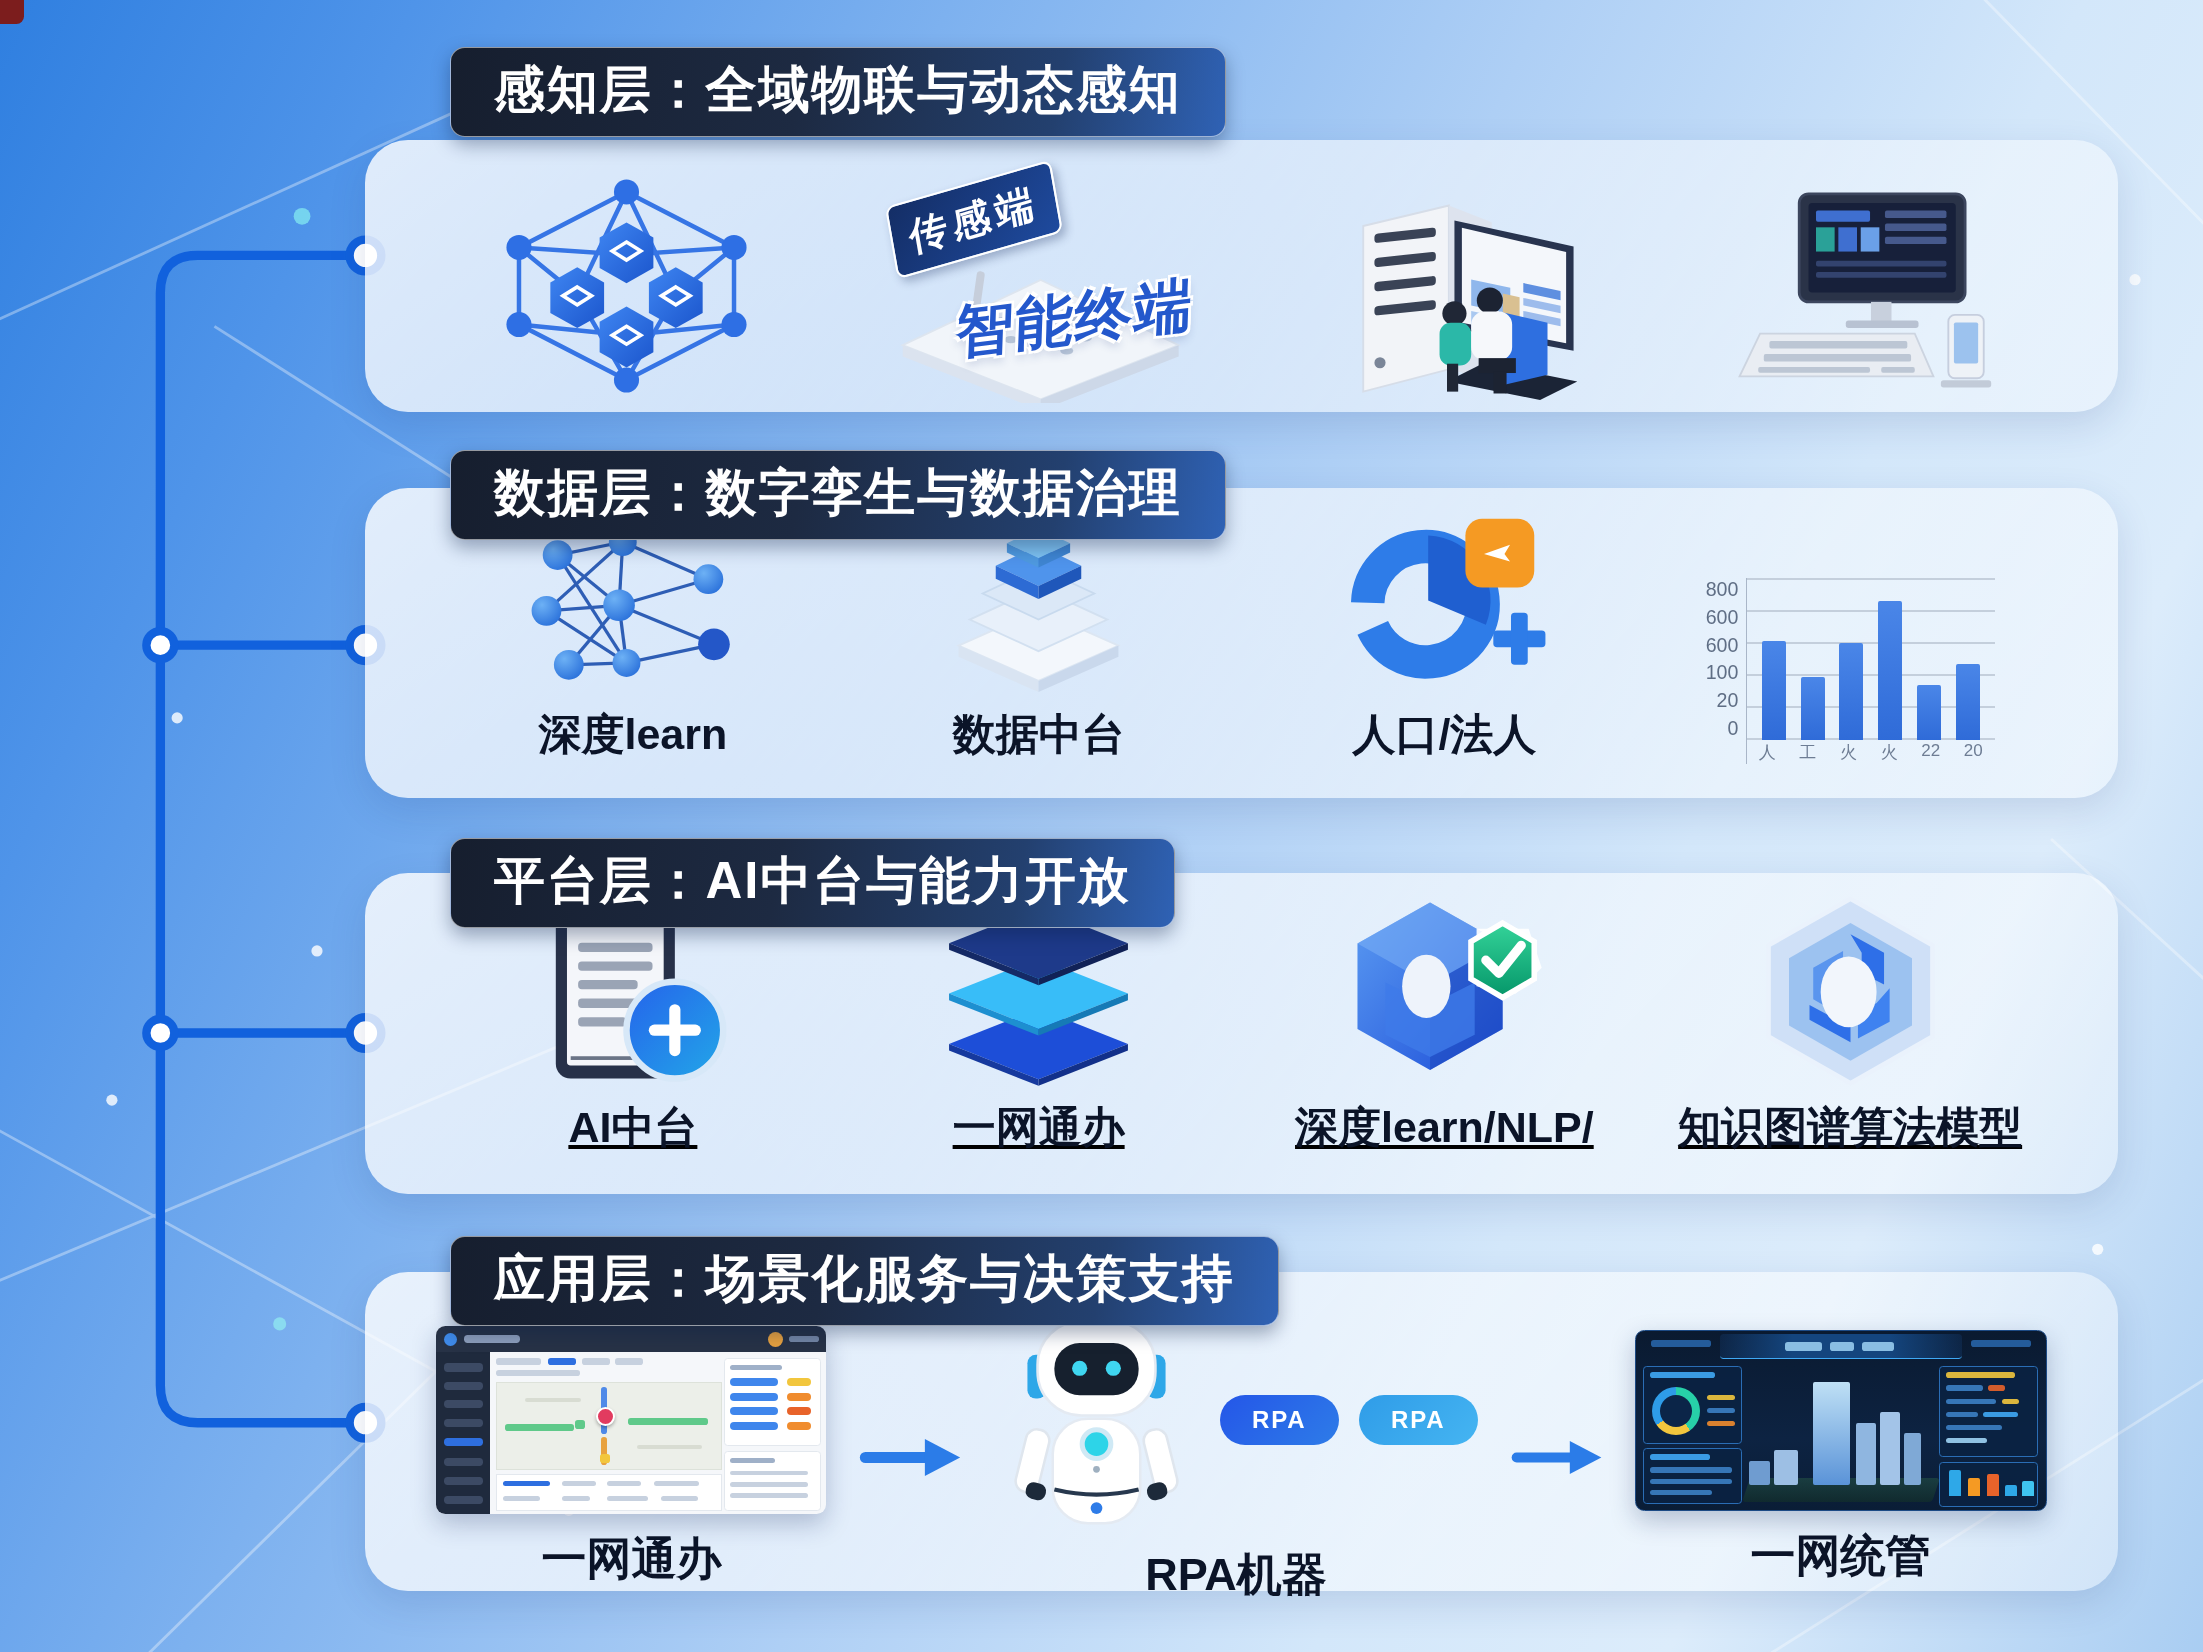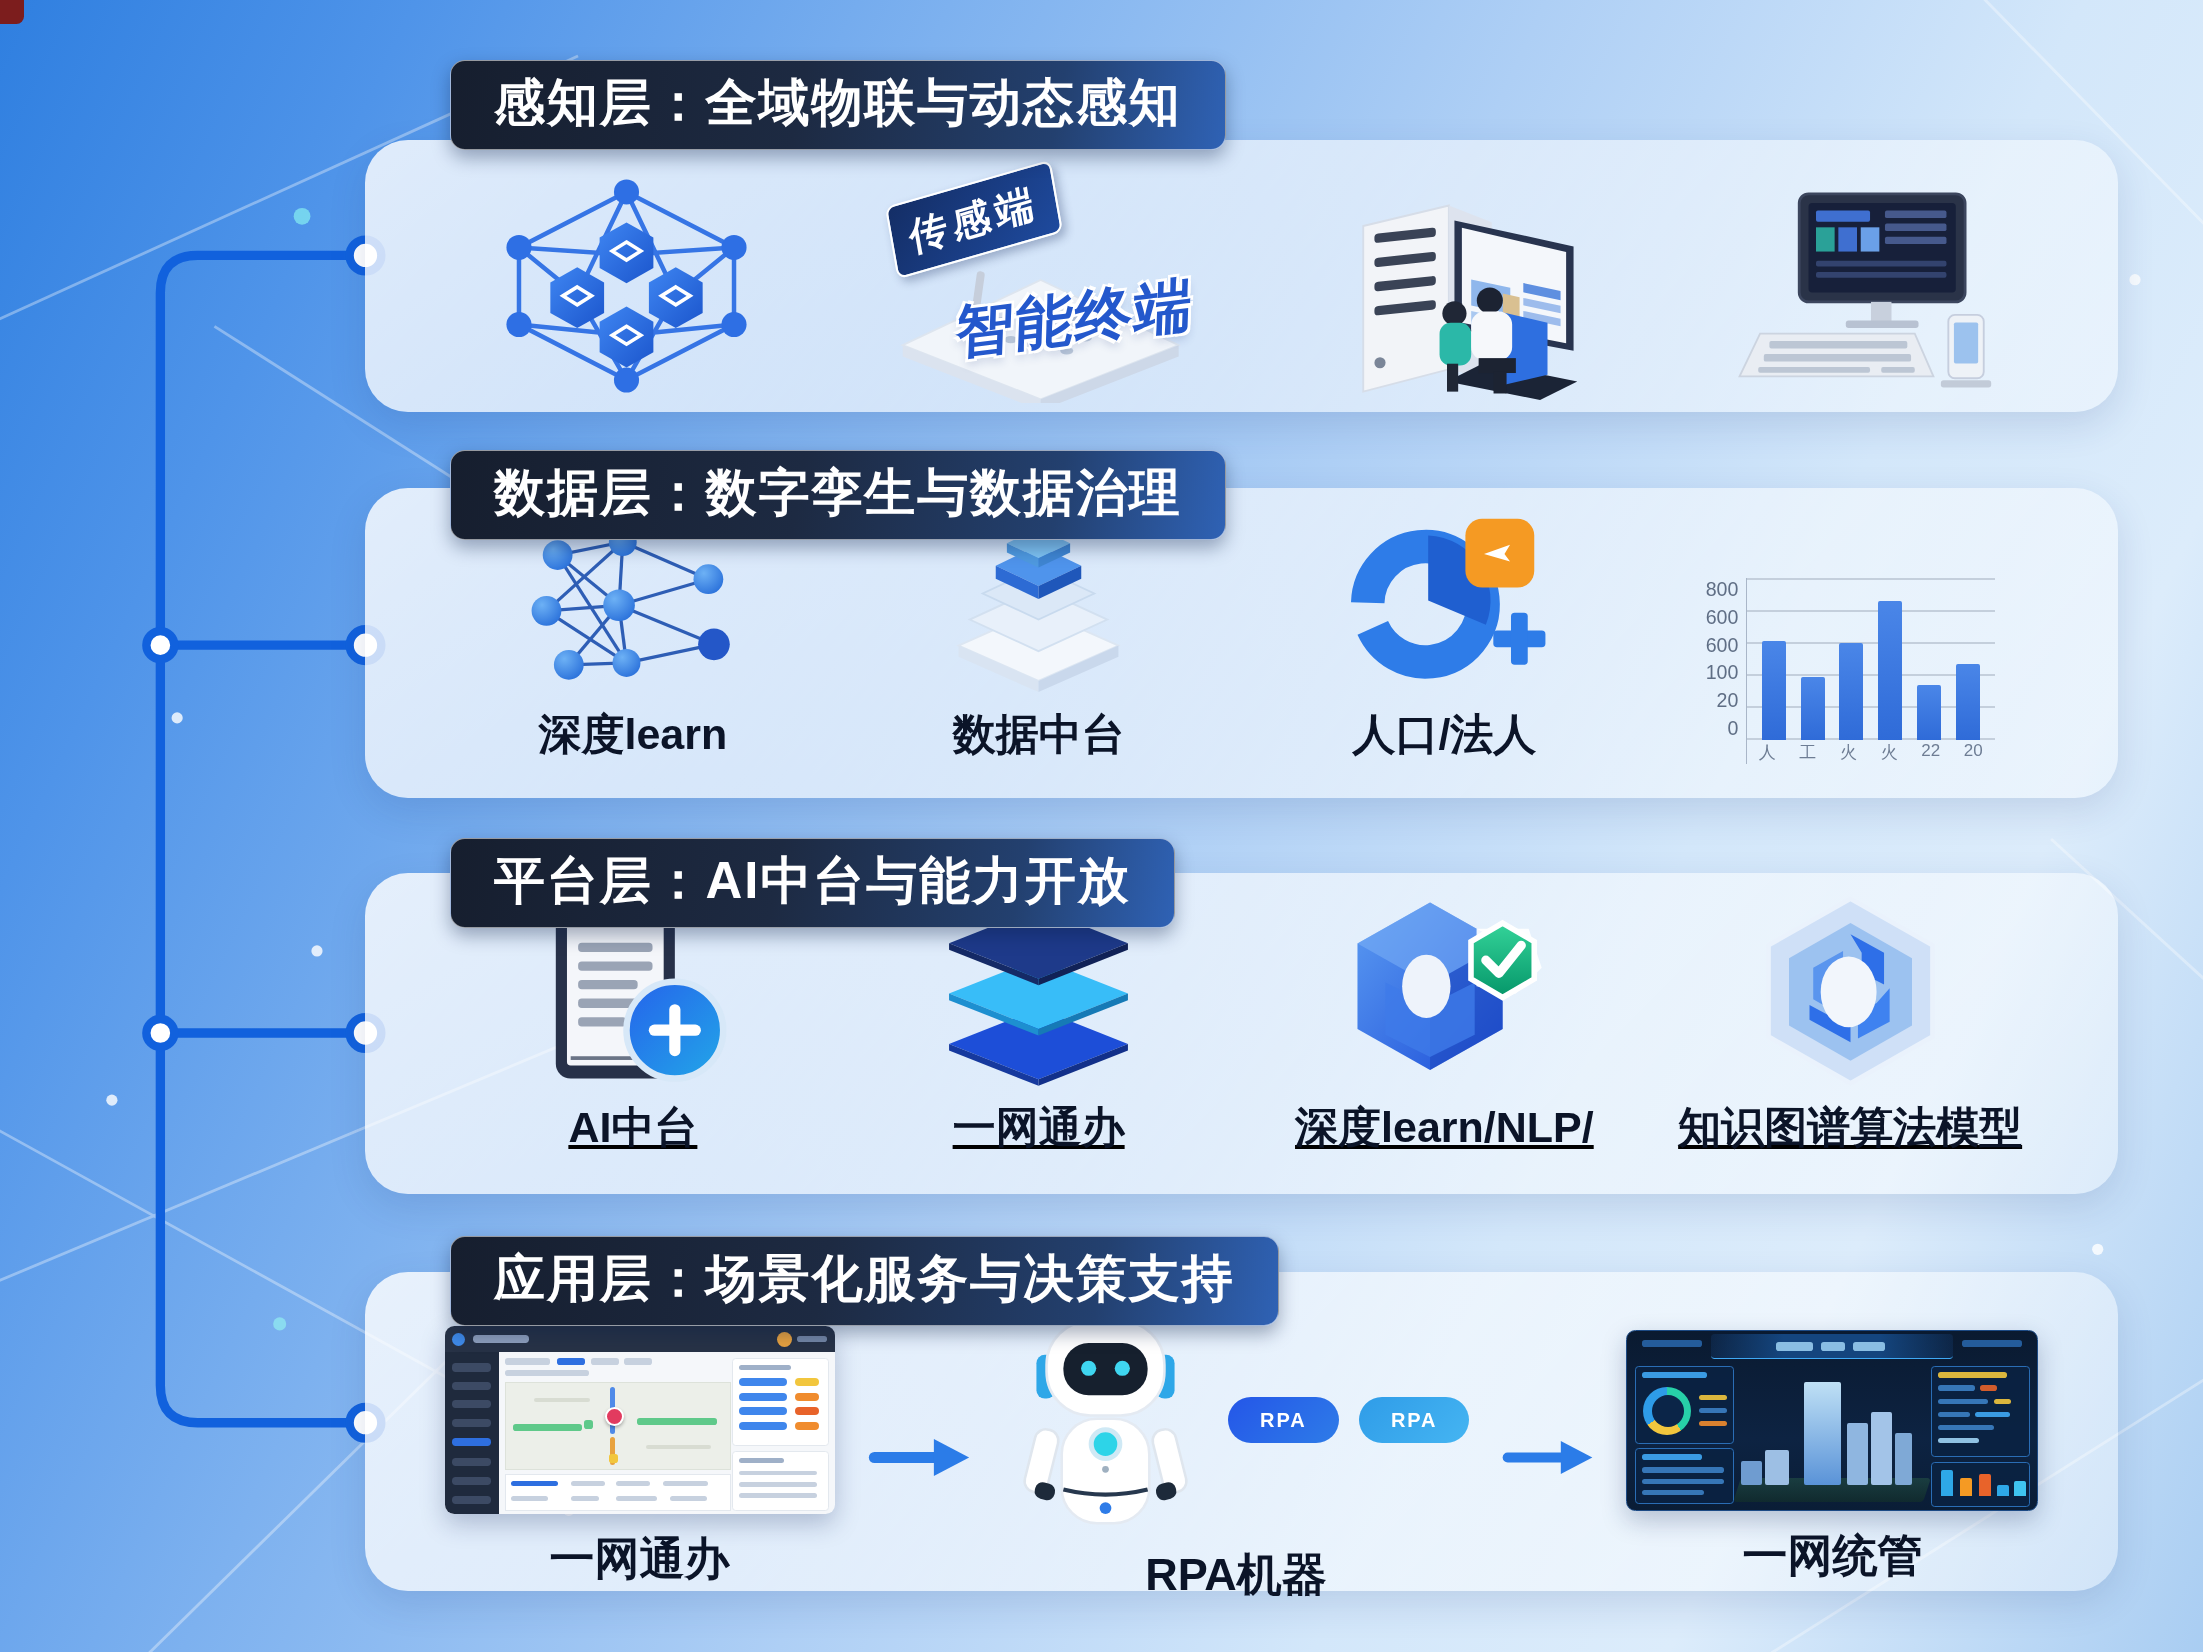--- a/index.html
+++ b/index.html
@@ -47,21 +47,21 @@
   .geo-grid div{height:1.9px;background:#c4cfdc;}
   .geo-bars{position:absolute;left:0;right:0;top:0;bottom:24px;display:flex;align-items:flex-end;justify-content:space-around;padding:0 7.5px;}
   .gbar{width:24px;background:linear-gradient(180deg,#4a86e8,#2f6bd8);border-radius:1.9px 1.9px 0 0;}
   .geo-xticks{position:absolute;left:0;right:0;bottom:0;display:flex;justify-content:space-around;font-size:17px;color:#6e7d94;}
 
   
   .row4{display:flex;align-items:center;justify-content:center;height:100%;box-sizing:border-box;padding:80px 65px 28px 65px;gap:32px;}
   .flow-group{display:flex;flex-direction:column;align-items:center;}
   .flow-label{font-size:45px;font-weight:800;color:#0b1428;margin-top:15px;white-space:nowrap;}
   .robot-line{display:flex;align-items:center;gap:20.5px;}
-  .pill{padding:11.2px 32px;border-radius:37px;color:#fff;font-size:20px;font-weight:bold;letter-spacing:1.9px;}
+  .pill{padding:11.2px 32px;border-radius:37px;color:#fff;font-size:24px;font-weight:bold;letter-spacing:1.9px;}
   .pill-a{background:linear-gradient(135deg,#2456e8,#2e7ce8);}
   .pill-b{background:linear-gradient(135deg,#2f9ce8,#45b5f2);}
 
   
   .dash{position:relative;border-radius:9.3px;overflow:hidden;box-shadow:0 9.3px 24px rgba(20,40,90,.25);}
   .dash-left{width:390px;height:188px;background:#f5f7fa;}
   .dl-top{position:absolute;left:0;top:0;right:0;height:26px;background:#273246;}
   .dl-logo{position:absolute;left:7.5px;top:6.5px;width:13px;height:13px;border-radius:50%;background:#3f8ae8;}
   .dl-ttl{position:absolute;left:28px;top:9.3px;width:56px;height:7.5px;border-radius:3.7px;background:#8fa0bd;}
   .dl-avatar{position:absolute;right:43px;top:5.6px;width:15px;height:15px;border-radius:50%;background:#e8a23f;}
@@ -135,21 +135,21 @@
     <g fill="#ffffff" stroke="#1161dd" stroke-width="9">
       <circle cx="392" cy="274" r="17"></circle>
       <circle cx="172" cy="692" r="15"></circle>
       <circle cx="392" cy="692" r="17"></circle>
       <circle cx="172" cy="1108" r="15"></circle>
       <circle cx="392" cy="1108" r="17"></circle>
       <circle cx="392" cy="1526" r="17"></circle>
     </g>
   </svg>
 
-  <div class="title-bar" style="top:60px;">感知层：全域物联与动态感知</div>
+  <div class="title-bar" style="top:47px;">感知层：全域物联与动态感知</div>
   <div class="panel" style="top:140px;height:272px;">
     <div class="row" style="padding:43px 56px 22.4px 56px;align-items:center;">
 
       <div class="cell">
         <svg width="261" height="224" viewBox="0 0 280 250">
           <defs>
               <linearGradient id="cubeG" x1="0" y1="0" x2="1" y2="1">
             <stop offset="0" stop-color="#3f86f2"></stop>
                 <stop offset="1" stop-color="#1b55cc"></stop>
               </linearGradient>

